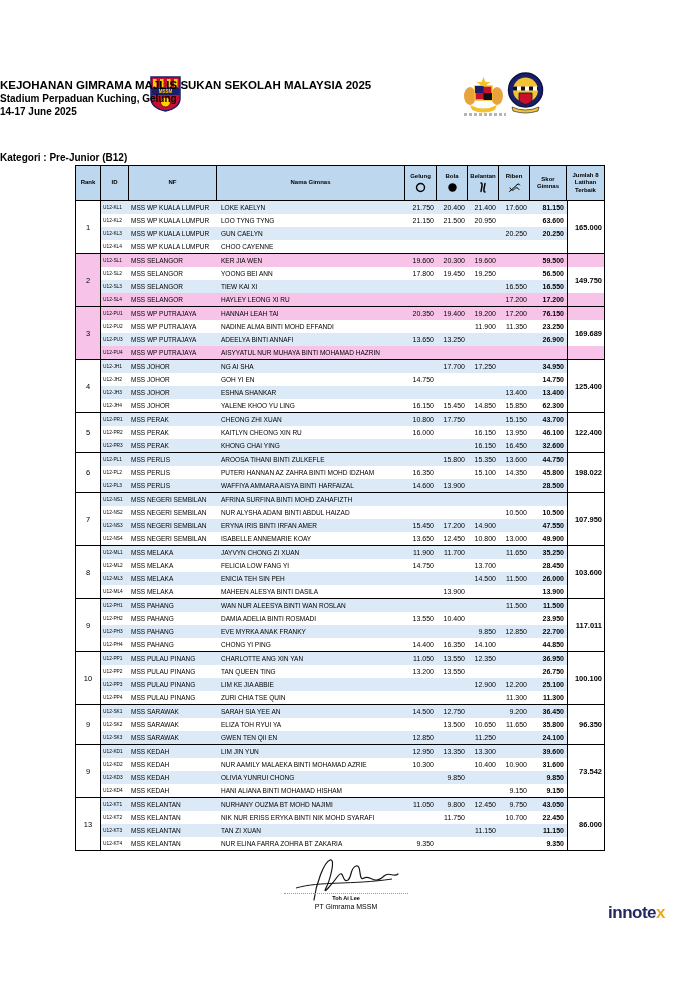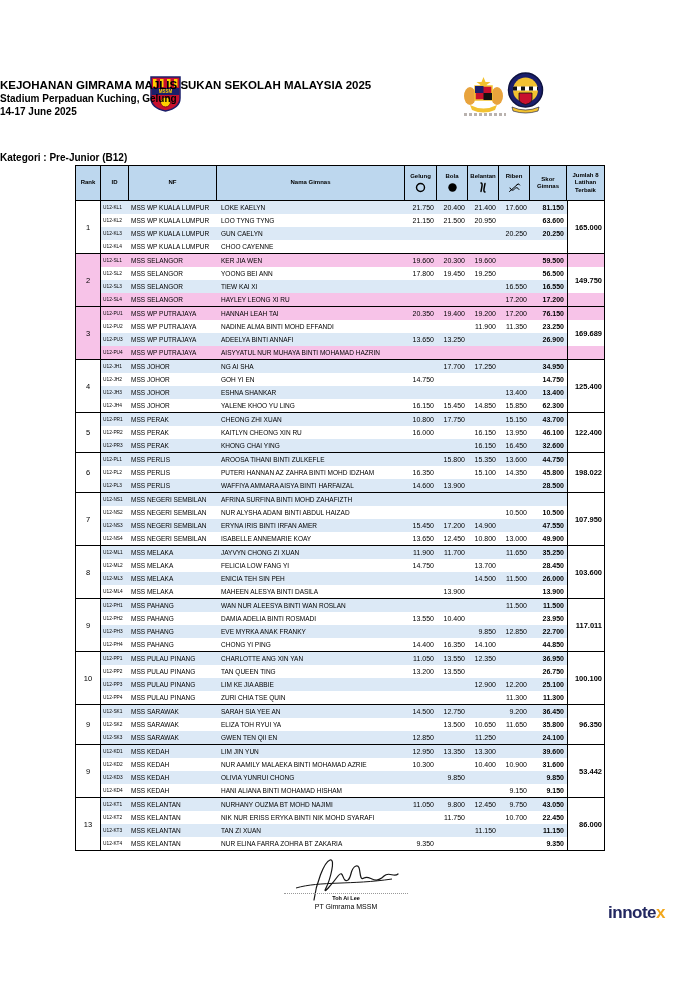--- a/index.html
+++ b/index.html
@@ -552,21 +552,21 @@
           <div class="cell c-score blue" style="grid-area: 3 / 8;"></div>
           <div class="cell c-skor blue" style="grid-area: 3 / 9;">9.850</div>
           <div class="cell c-id plain" style="grid-area: 4 / 2;">U12-KD4</div>
           <div class="cell c-nf plain" style="grid-area: 4 / 3;">MSS KEDAH</div>
           <div class="cell c-name plain" style="grid-area: 4 / 4;">HANI ALIANA BINTI MOHAMAD HISHAM</div>
           <div class="cell c-score plain" style="grid-area: 4 / 5;"></div>
           <div class="cell c-score plain" style="grid-area: 4 / 6;"></div>
           <div class="cell c-score plain" style="grid-area: 4 / 7;"></div>
           <div class="cell c-score plain" style="grid-area: 4 / 8;">9.150</div>
           <div class="cell c-skor plain" style="grid-area: 4 / 9;">9.150</div>
-          <div class="cell jumlah-cell">53.442</div>
+          <div class="cell jumlah-cell">73.542</div>
         </div>
         <div class="team-block" style="grid-template-rows: repeat(4, var(--rh));">
           <div class="cell rank-cell">13</div>
           <div class="cell c-id blue" style="grid-area: 1 / 2;">U12-KT1</div>
           <div class="cell c-nf blue" style="grid-area: 1 / 3;">MSS KELANTAN</div>
           <div class="cell c-name blue" style="grid-area: 1 / 4;">NURHANY OUZMA BT MOHD NAJIMI</div>
           <div class="cell c-score blue" style="grid-area: 1 / 5;">11.050</div>
           <div class="cell c-score blue" style="grid-area: 1 / 6;">9.800</div>
           <div class="cell c-score blue" style="grid-area: 1 / 7;">12.450</div>
           <div class="cell c-score blue" style="grid-area: 1 / 8;">9.750</div>

